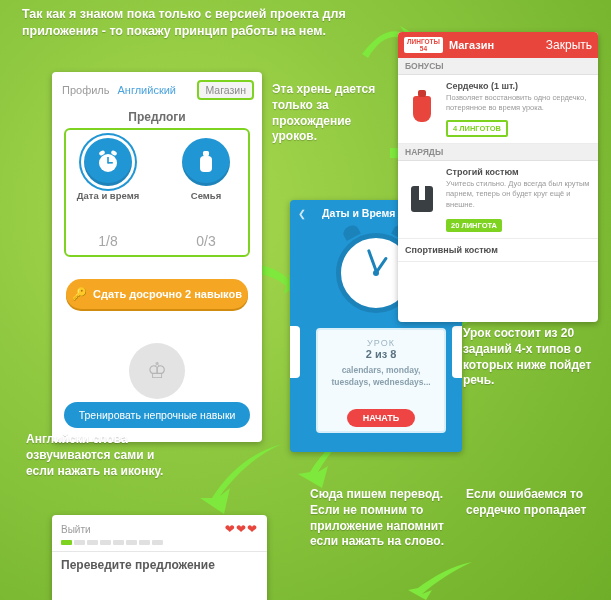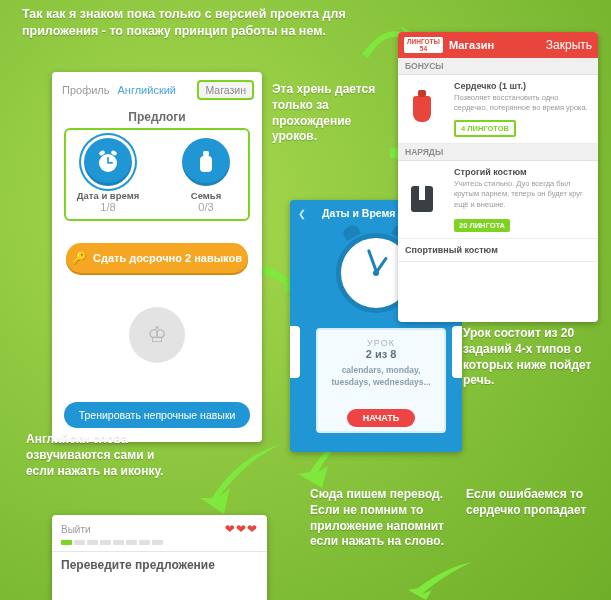--- a/index.html
+++ b/index.html
@@ -74,21 +74,21 @@
   }
   .skill { width: 72px; text-align: center; }
   .skill .bubble {
     width: 48px; height: 48px; border-radius: 50%;
     background: #2196d4; margin: 0 auto 4px;
     display: flex; align-items: center; justify-content: center;
     box-shadow: inset 0 -3px 0 rgba(0,0,0,.12);
   }
   .skill .bubble.ring { box-shadow: 0 0 0 3px #ffffff, 0 0 0 5px #2196d4, inset 0 -3px 0 rgba(0,0,0,.12); }
   .skill .nm { font-size: 9.5px; color: #636363; font-weight: bold; }
-  .skill .pr { font-size: 11px; color: #a6a6a6; }
+  .skill .pr { font-size: 14px; color: #a6a6a6; margin-top: 32px; }
 
   .btn-orange {
     margin: 22px 14px 0; height: 30px; border-radius: 15px;
     background: #f5a623; color: #fff; font-size: 11px; font-weight: bold;
     display: flex; align-items: center; justify-content: center; gap: 6px;
     box-shadow: 0 2px 0 #d18c10;
   }
   .key-ic { font-size: 12px; }
   .prof-wrap { text-align: center; margin-top: 34px; }
   .prof-circle {
@@ -152,21 +152,21 @@
   #phone3 .shop-hdr .logo {
     background: #fff; color: #e8453c; font-weight: bold; border-radius: 2px;
     padding: 1px 3px; font-size: 6.5px; line-height: 1.15; text-align: center;
   }
   #phone3 .shop-hdr .ttl { font-weight: bold; font-size: 11px; }
   #phone3 .shop-hdr .close { margin-left: auto; font-size: 12px; }
   .shop-sec {
     background: #f0f0f0; color: #8d8d8d; font-size: 8.5px; font-weight: bold;
     padding: 3px 7px; border-bottom: 1px solid #e0e0e0;
   }
-  .shop-item { display: flex; gap: 15px; padding: 6px 7px; border-bottom: 1px solid #ececec; }
+  .shop-item { display: flex; gap: 7px; padding: 6px 7px; border-bottom: 1px solid #ececec; }
   .shop-item .thumb { width: 34px; flex: 0 0 34px; display: flex; align-items: center; justify-content: center; }
   .potion { width: 18px; height: 26px; background: #e8453c; border-radius: 3px 3px 8px 8px; position: relative; }
   .potion:before { content:""; position:absolute; left:5px; top:-6px; width:8px; height:7px; background:#c9392f; border-radius:2px; }
   .suit { width: 22px; height: 26px; background: #3a3f44; border-radius: 3px; position: relative; }
   .suit:before { content:""; position:absolute; left:8px; top:0; width:6px; height:14px; background:#ffffff; }
   .shop-item .body { flex: 1; }
   .shop-item .t { font-size: 9px; font-weight: bold; color: #4f4f4f; }
   .shop-item .d { font-size: 7.5px; color: #9a9a9a; line-height: 1.35; margin: 2px 0 4px; }
   .price {
     display: inline-block; font-size: 7.5px; color: #ffffff; background: #7ed321;

